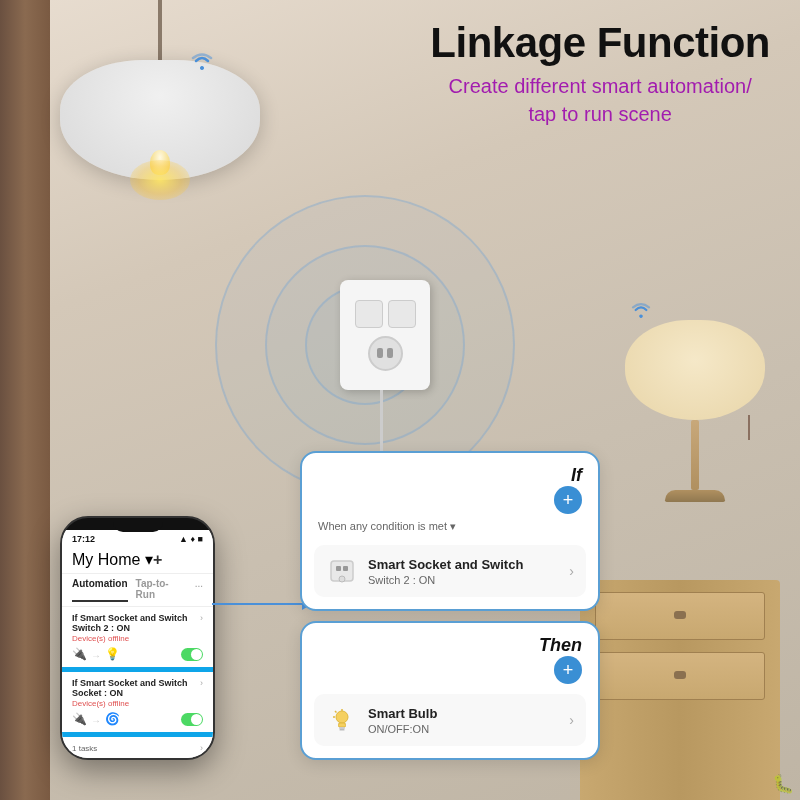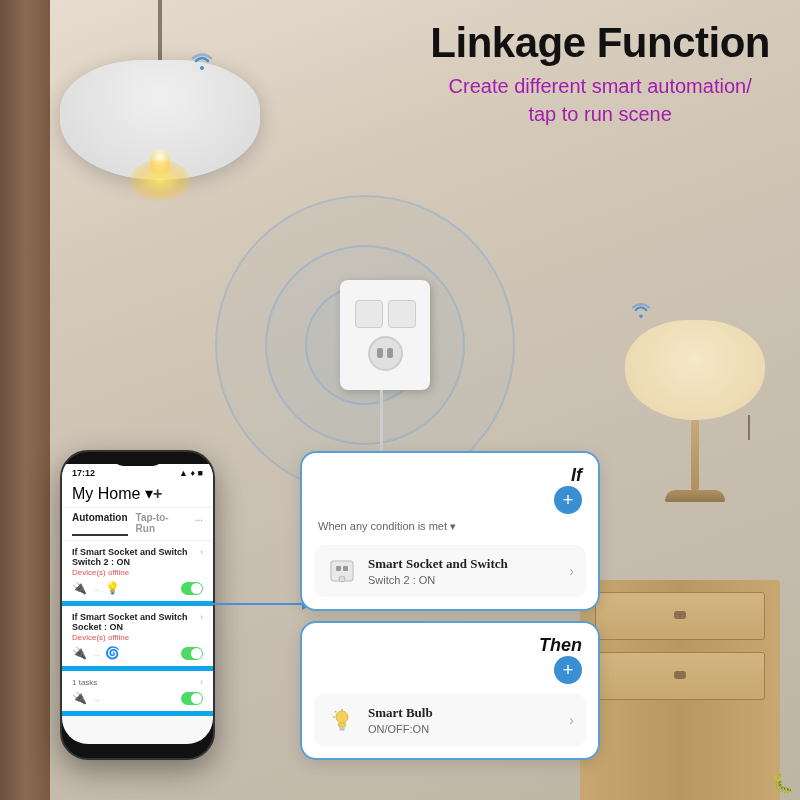--- a/index.html
+++ b/index.html
@@ -252,21 +252,21 @@
       line-height: 1.4;
       margin-top: 6px;
     }
 
     
     .phone-mockup {
       position: absolute;
       bottom: 40px;
       left: 60px;
       width: 155px;
-      height: 310px;
+      height: 244px;
       background: #111;
       border-radius: 28px;
       box-shadow: 0 10px 30px rgba(0,0,0,0.4);
       overflow: hidden;
       border: 2px solid #333;
     }
     .phone-notch {
       width: 50px;
       height: 14px;
       background: #111;
@@ -452,21 +452,20 @@
       justify-content: center;
       font-size: 20px;
     }
     .card-item-text {
       flex: 1;
     }
     .card-item-title {
       font-size: 13px;
       font-weight: 600;
       color: #222;
-      font-family: Liberation Serif, serif;
     }
     .card-item-sub {
       font-size: 11px;
       color: #666;
       margin-top: 2px;
     }
     .card-item-chevron {
       font-size: 14px;
       color: #aaa;
     }

